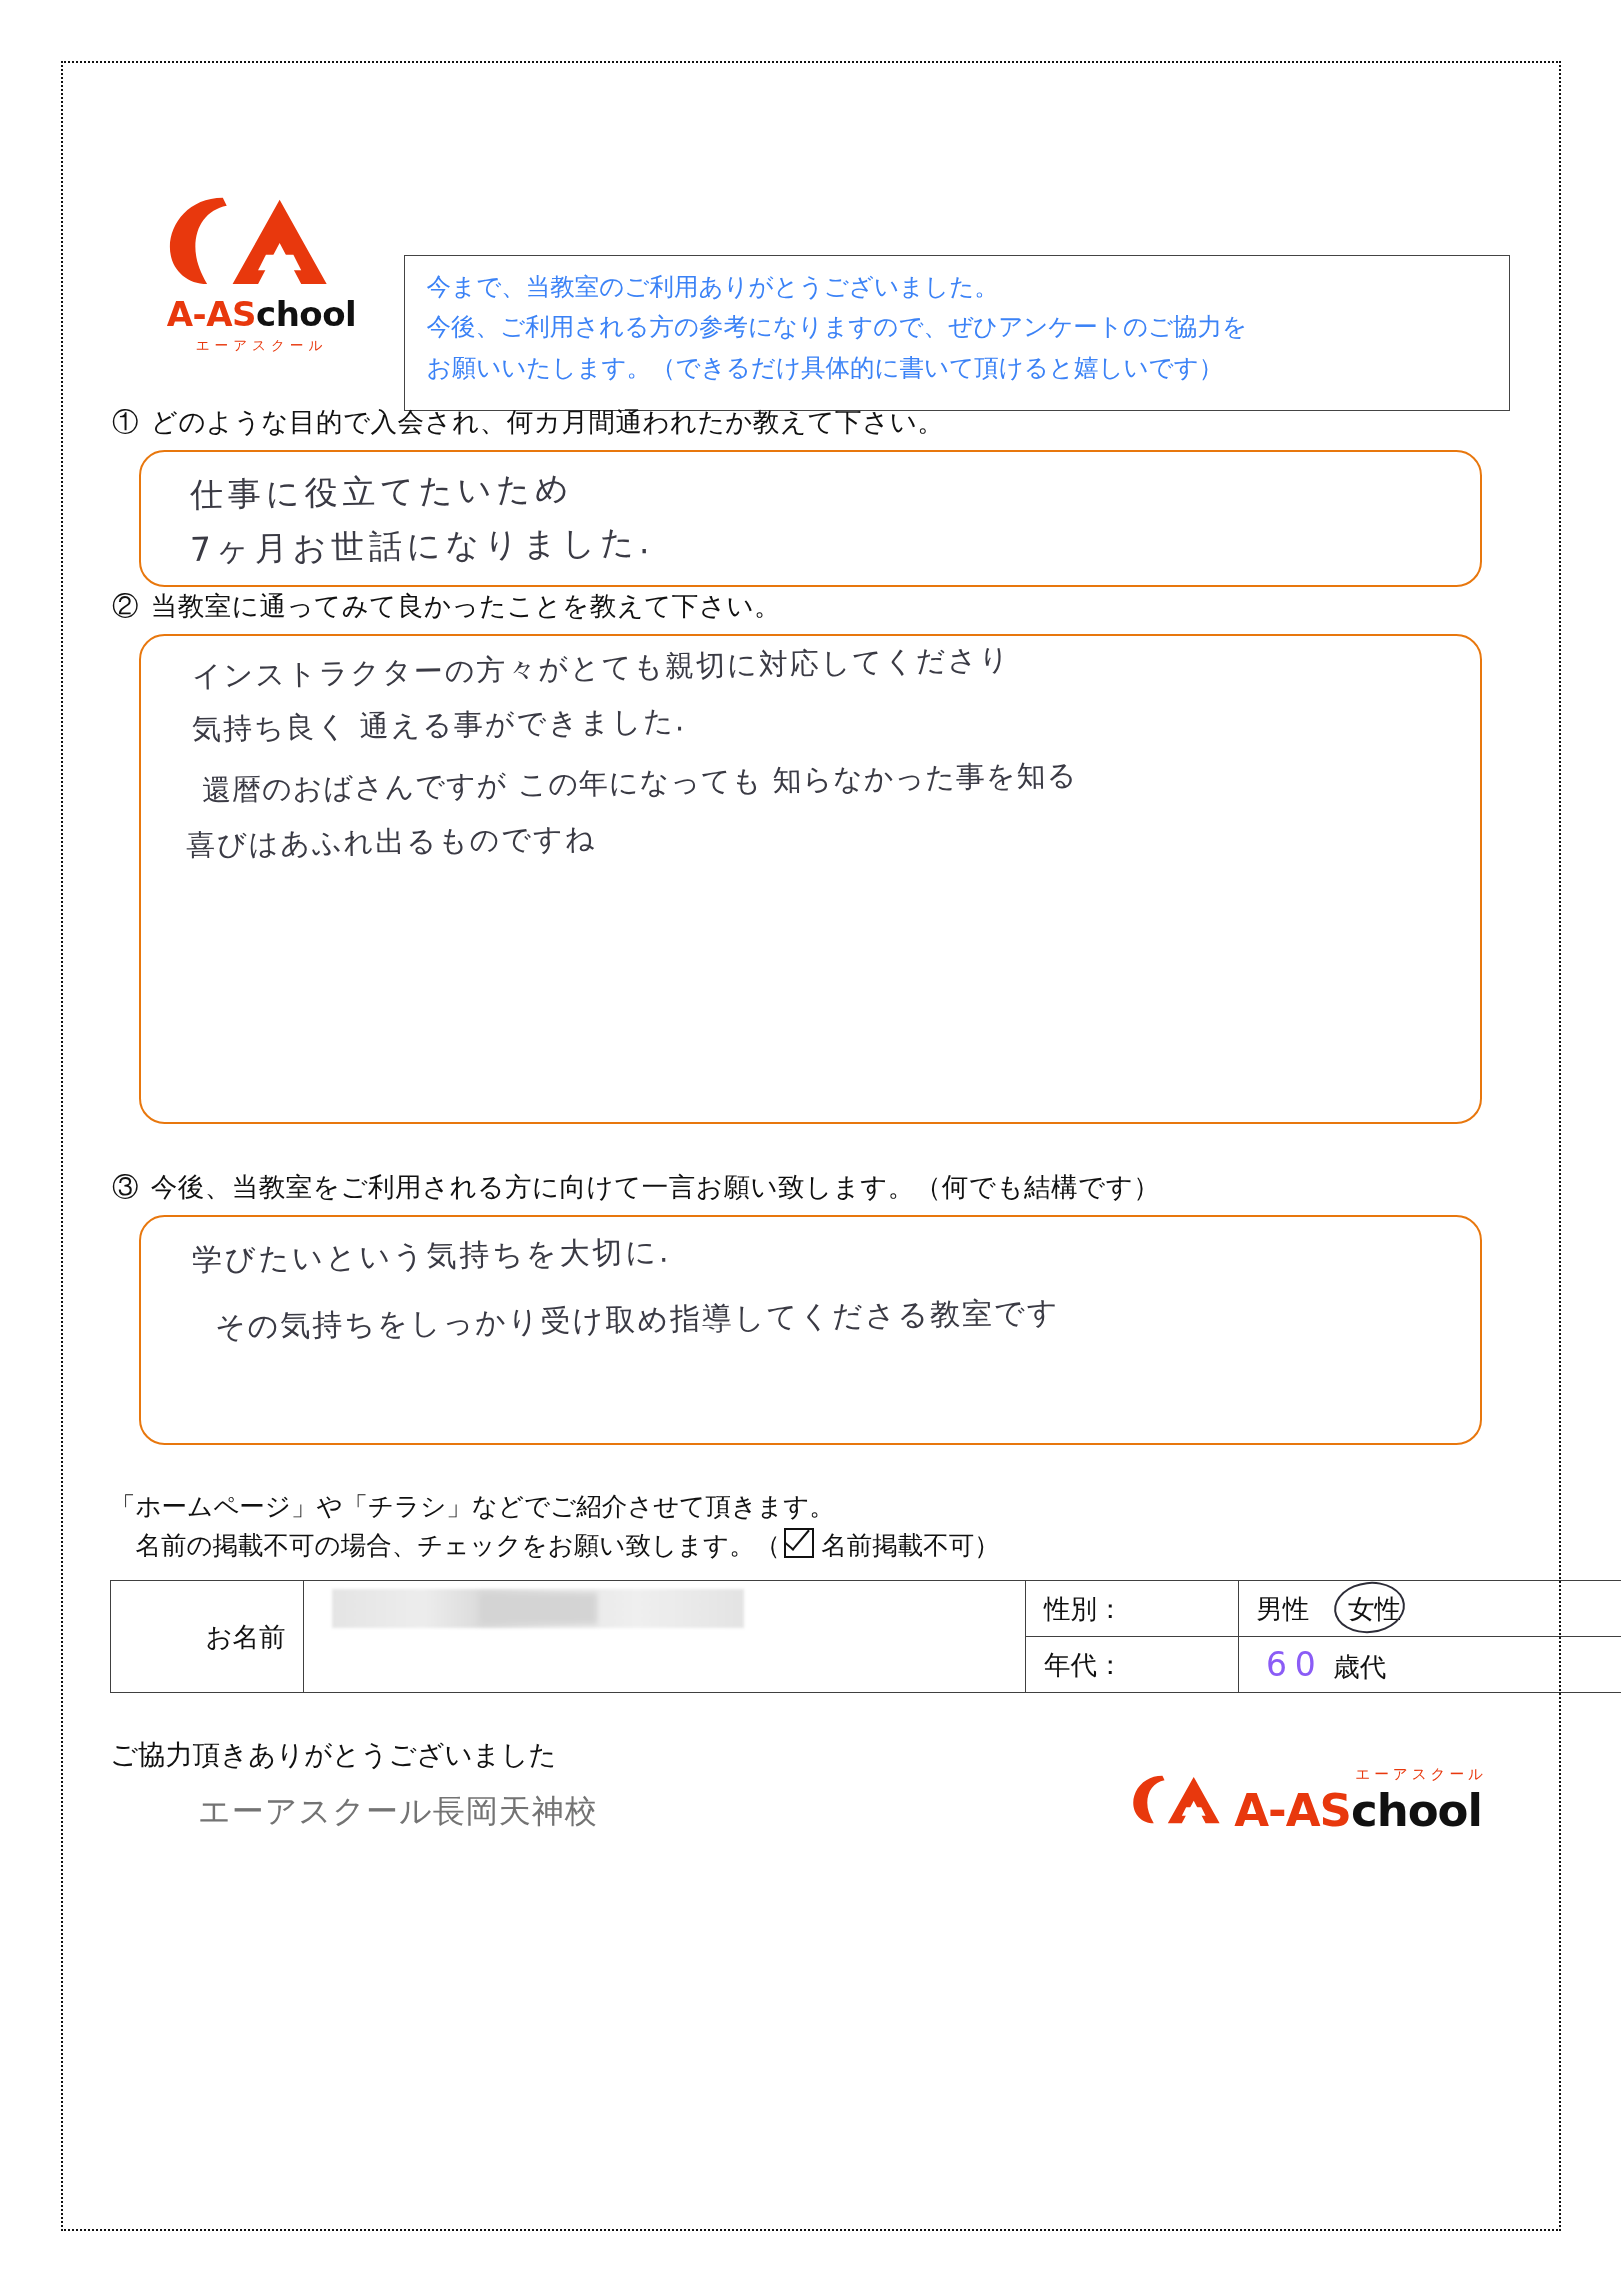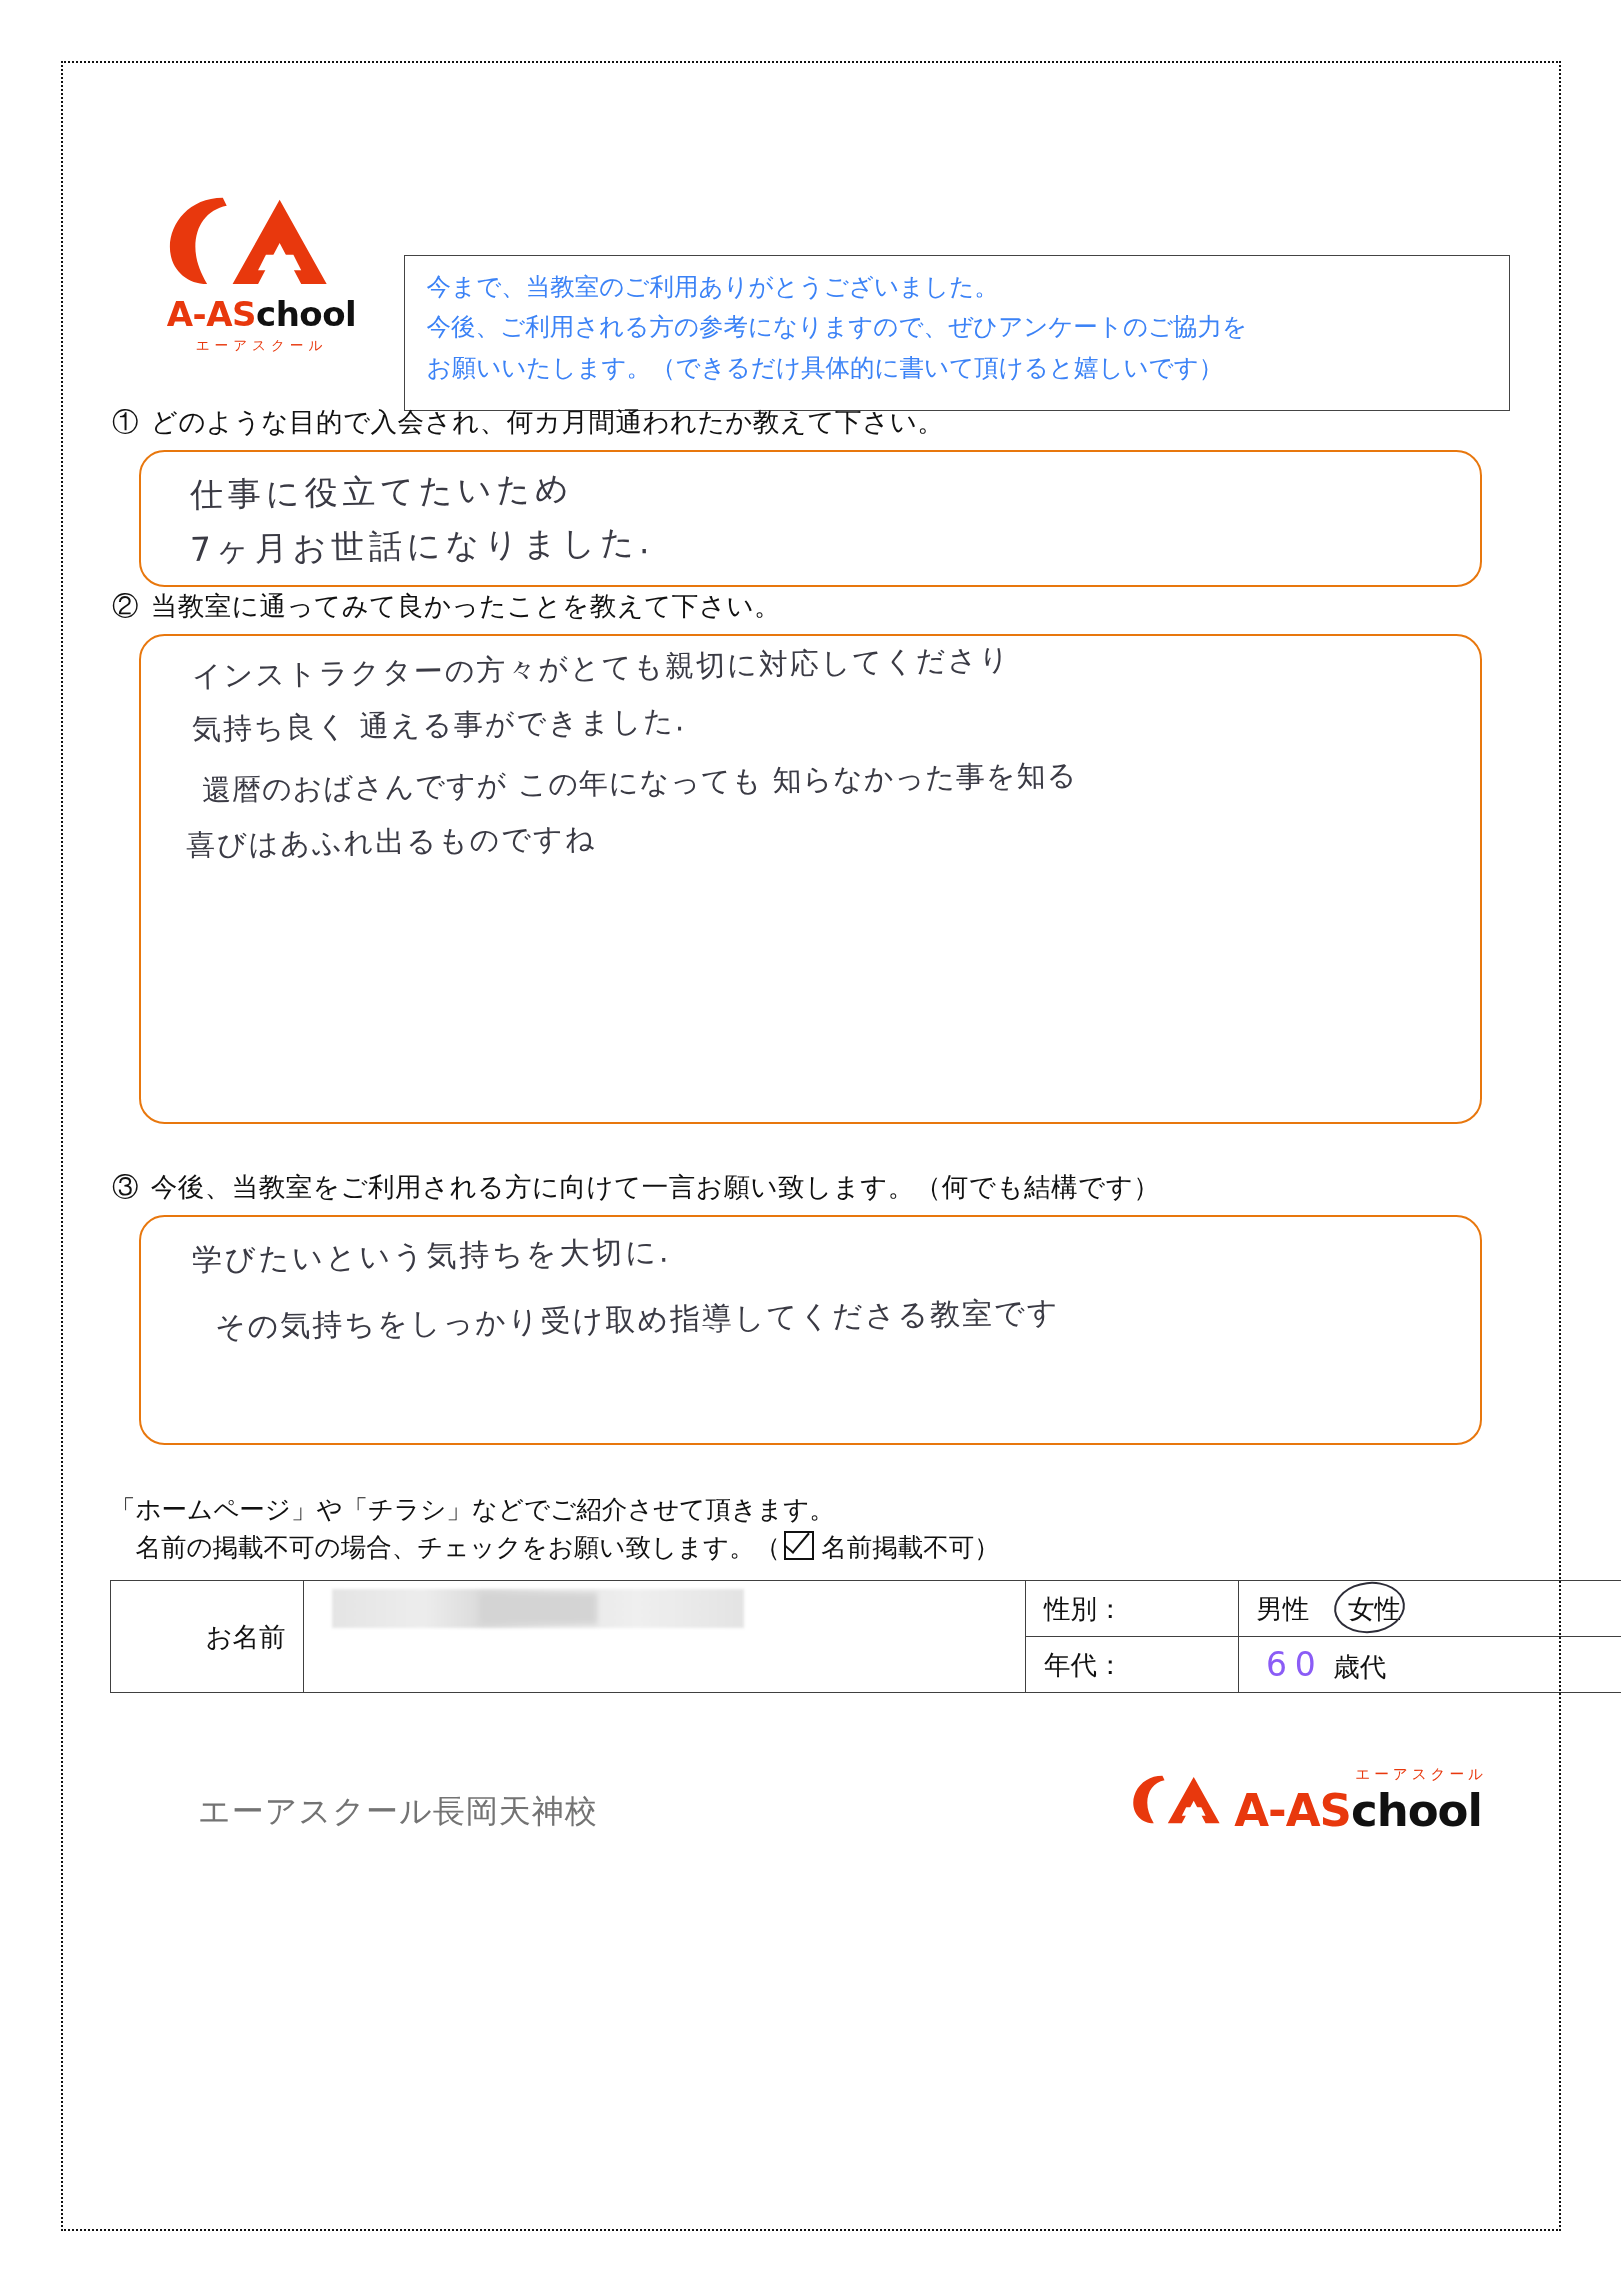--- a/index.html
+++ b/index.html
@@ -134,20 +134,21 @@
 
   
   .notice {
     position: absolute;
     left: 0;
     top: 1380px;
     width: 1402px;
     font-size: 25.5px;
     line-height: 1.5;
     color: #111;
+    font-family: Liberation Mono, monospace;
   }
   .notice .l2 { margin-left: 25.5px; }
   .chk {
     display: inline-block;
     width: 25.5px;
     height: 25.5px;
     border: 2px solid #111;
     position: relative;
     vertical-align: -3.9px;
     margin: 0 7.8px 0 3.9px;
@@ -359,20 +360,21 @@
     <tr>
       <td class="cell-g-label">年代：</td>
       <td class="cell-g-value">
         <span class="age-hand">60</span><span>歳代</span>
       </td>
     </tr>
   </tbody>
     </table>
 
   <div class="footer">
+    <div class="thanks">ご協力頂きありがとうございました</div>
     <div class="school">エーアスクール長岡天神校</div>
 
     <div class="logo-bottom">
       <svg width="108" height="71" viewBox="0 0 200 108">
         <path d="M60 12 C26 12, 6 38, 6 62 C6 84, 22 100, 44 100 C36 86, 32 74, 32 62 C32 40, 44 24, 64 20 Z" fill="#e8380d"></path>
         <path d="M118 14 L70 100 L96 100 L118 58 L140 100 L166 100 L118 14 Z" fill="#e8380d"></path>
         <path d="M104 70 L132 70 L140 86 L96 86 Z" fill="#ffffff"></path>
       </svg>
       <div class="lb-word"><span>A-AS</span><span class="blk">chool</span></div>
       <div class="lb-sub">エーアスクール</div>

